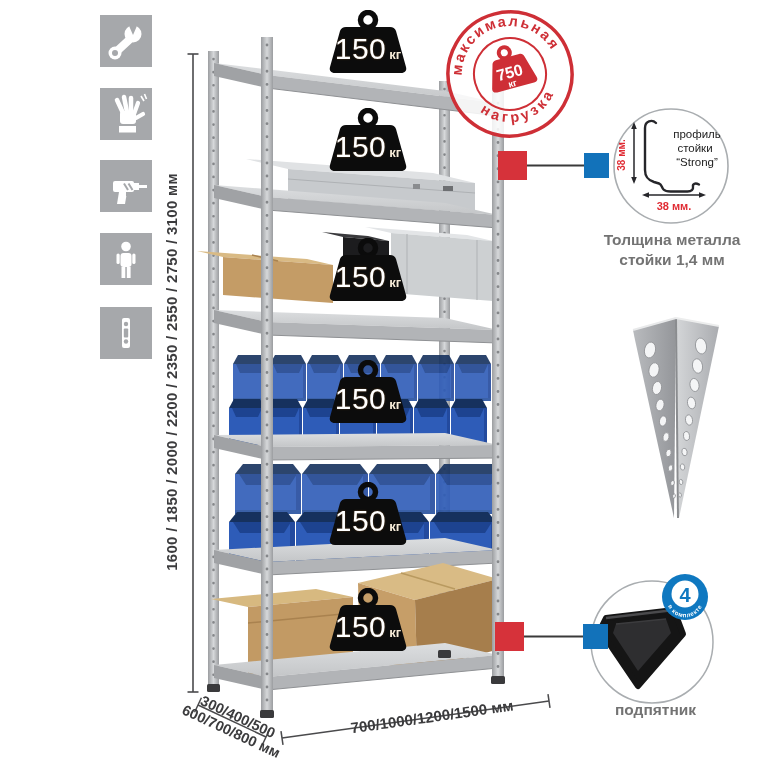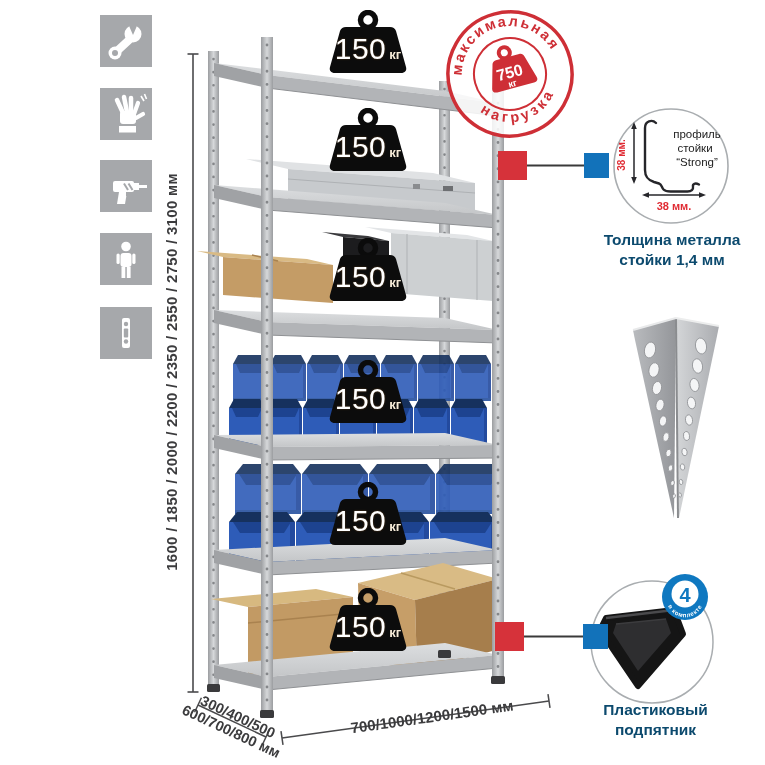--- a/index.html
+++ b/index.html
@@ -6,21 +6,21 @@
   .page{position:relative;width:765px;height:765px;background:#fff;overflow:hidden;
         font-family:"Liberation Sans",sans-serif;}
   .tool-icon{position:absolute;left:100px;width:52px;height:52px;background:#a6a8ab;}
   .abs{position:absolute;}
   .weight-badge{position:absolute;width:100px;height:66px;z-index:5;}
   .badge-txt{position:absolute;left:0;right:0;top:22px;text-align:center;color:#fff;white-space:nowrap;line-height:34px;}
   .badge-val{font-size:30px;font-weight:400;letter-spacing:.5px;text-shadow:0 0 2px rgba(255,160,60,.35);}
   .badge-unit{font-size:13px;font-weight:700;margin-left:3px;color:#f7ecd9;}
   .vdim-label{position:absolute;left:-171px;top:361px;width:690px;height:22px;text-align:center;
               transform:rotate(-90deg);font-size:15px;font-weight:600;color:#3b3b3d;letter-spacing:.3px;z-index:2;}
-  .caption{position:absolute;text-align:center;font-size:15.5px;font-weight:700;color:#0c4a6e;line-height:1.28;z-index:3;}
+  .caption{position:absolute;text-align:center;font-size:15.5px;font-weight:700;color:#737373;line-height:1.28;z-index:3;}
   .depth-label{position:absolute;left:152px;top:708px;width:165px;text-align:center;transform:rotate(25deg);
                font-size:14.5px;font-weight:700;color:#3b3b3d;line-height:1.12;z-index:2;}
   .width-label{position:absolute;left:298px;top:708px;width:268px;text-align:center;transform:rotate(-8deg);
                font-size:15px;font-weight:700;color:#3b3b3d;z-index:2;}
   svg{display:block;}
 </style>
 </head>
 <body>
 
 <div class="page">
@@ -390,21 +390,20 @@
     <circle cx="25" cy="22" r="13.5" fill="#fff"></circle>
     <text x="25" y="29.5" font-size="20" font-weight="700" fill="#0f78c0" text-anchor="middle" font-family="Liberation Sans, sans-serif">4</text>
     <defs>
         <path id="badgeArc" d="M 7 31 A 18.5 18.5 0 0 0 43 31"></path>
       </defs>
     <text font-size="6" font-weight="700" fill="#fff" letter-spacing="0.6" text-anchor="middle" font-family="Liberation Sans, sans-serif">
       <textPath href="#badgeArc" startOffset="50%">в комплекте</textPath>
     </text>
   </svg>
   <div class="caption" style="left:578px;top:700px;width:155px">
-    <div>Пластиковый</div>
     <div>подпятник</div>
   </div>
 
   <svg class="abs" style="left:192px;top:697px;z-index:2" width="85" height="52">
     <line x1="6" y1="8" x2="74" y2="40" stroke="#4a4a4c" stroke-width="1.5"></line>
     <line x1="2.6" y1="15.2" x2="9.4" y2="0.8" stroke="#4a4a4c" stroke-width="1.5"></line>
     <line x1="70.6" y1="47.2" x2="77.4" y2="32.8" stroke="#4a4a4c" stroke-width="1.5"></line>
   </svg>
   <div class="depth-label">
     <div>300/400/500</div>

